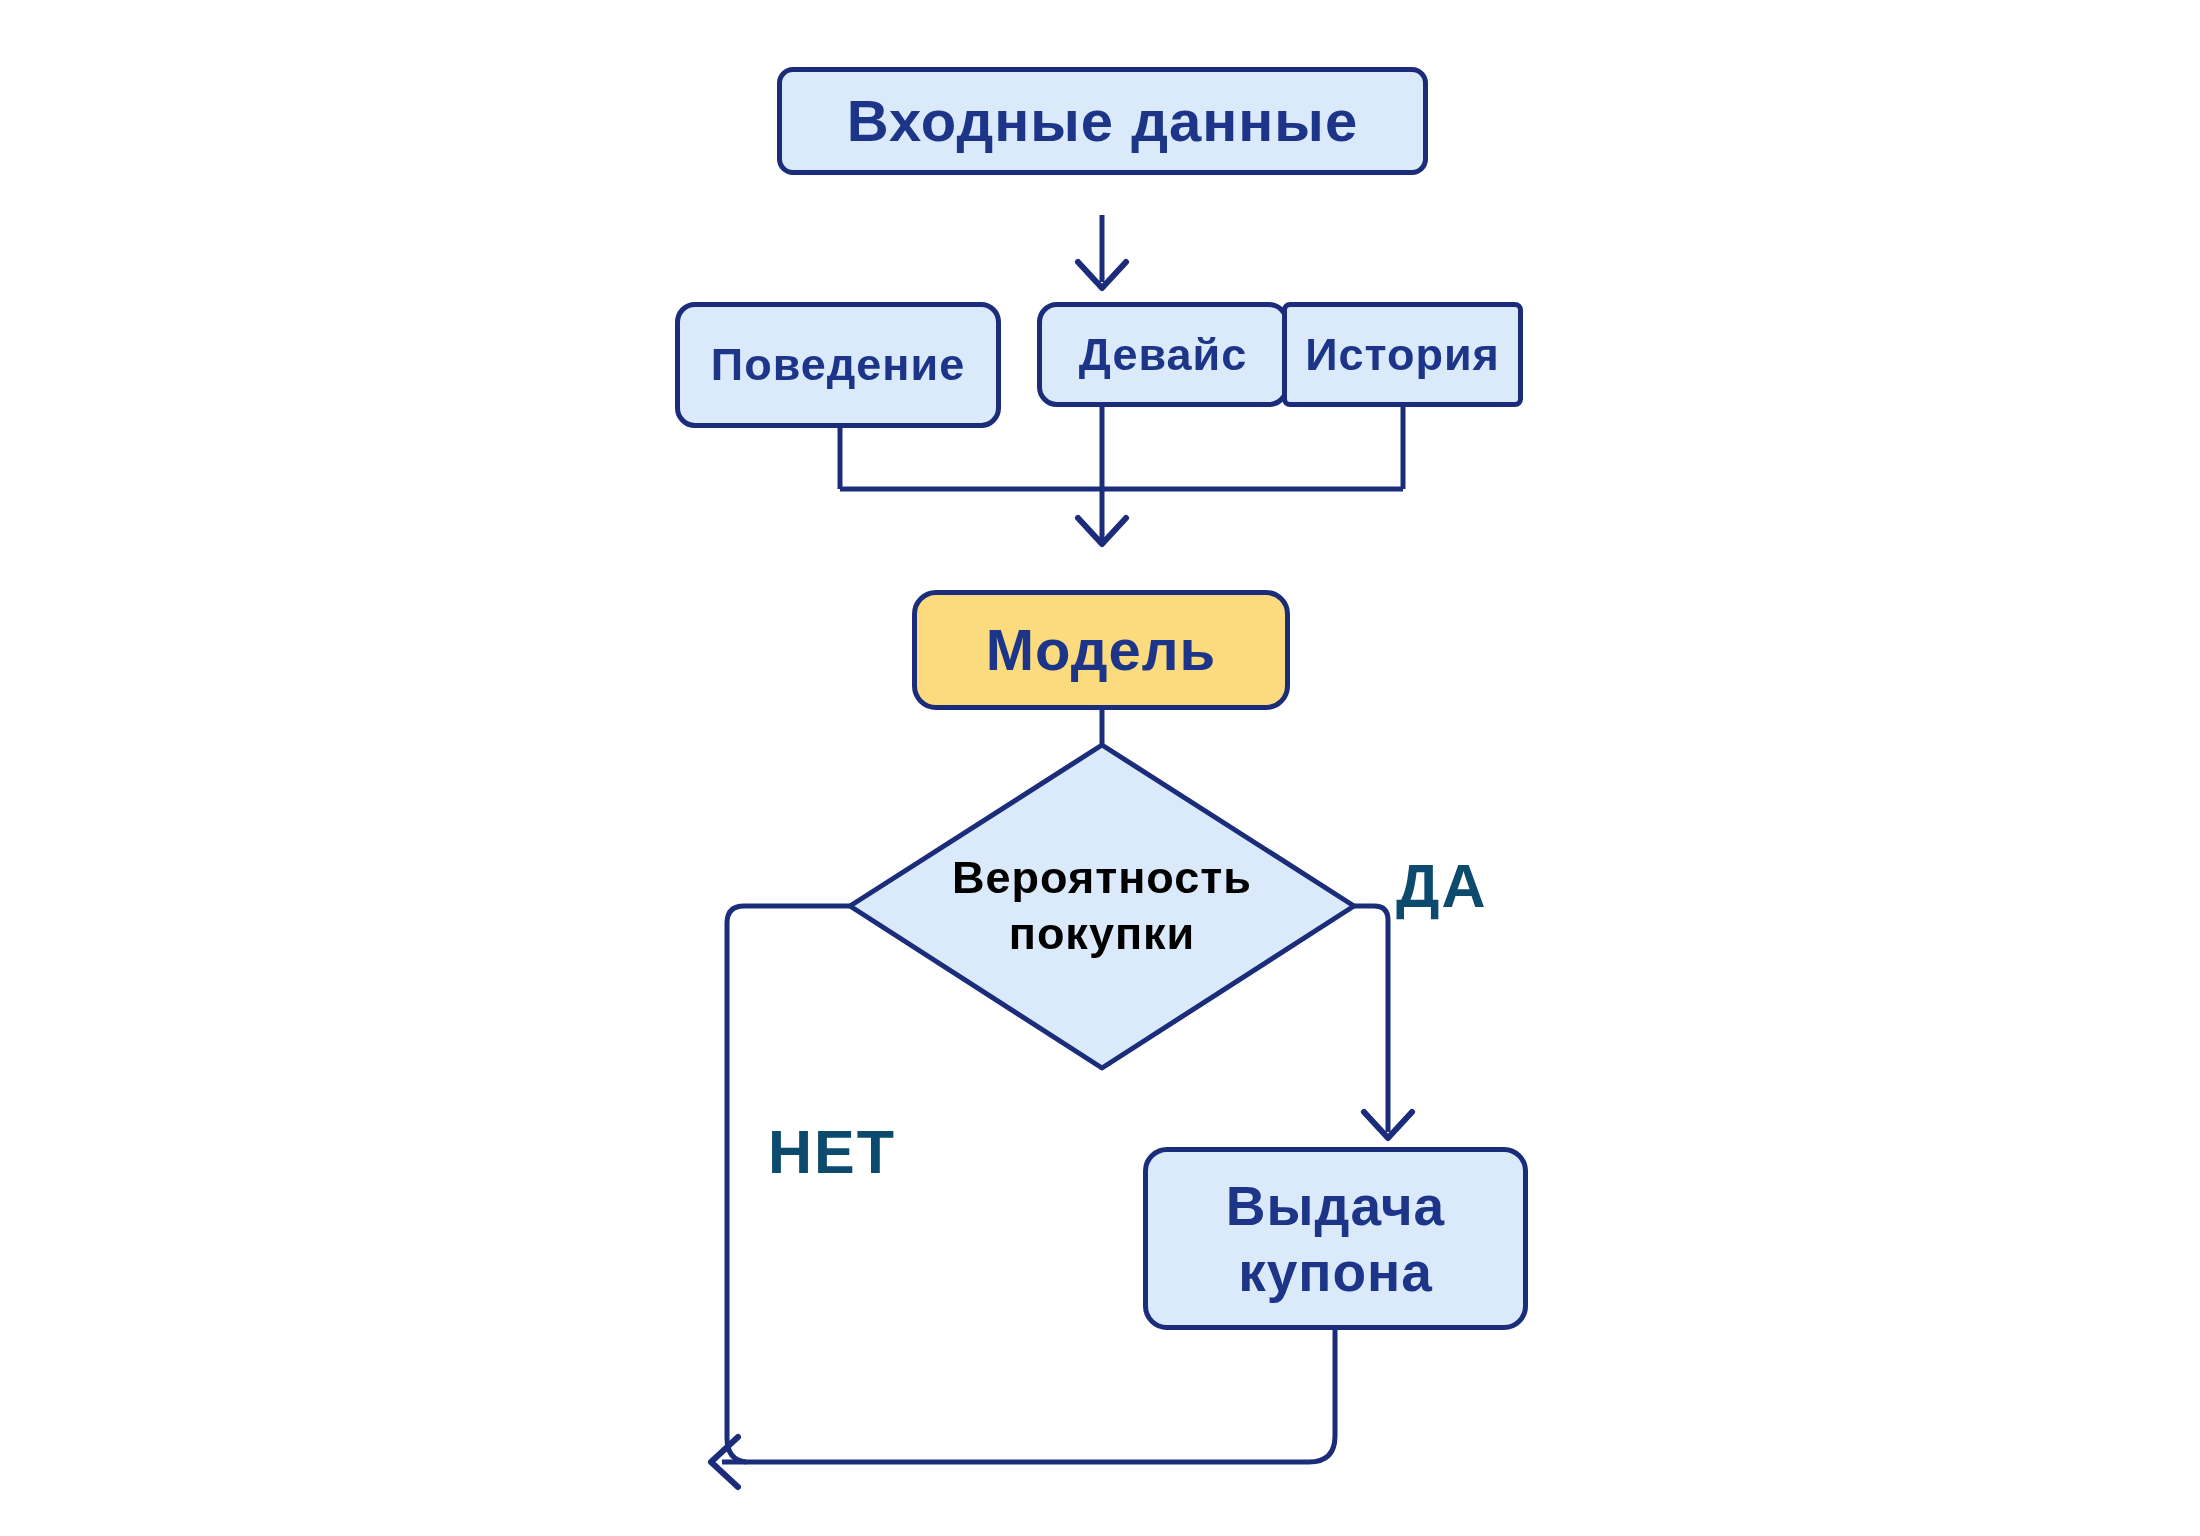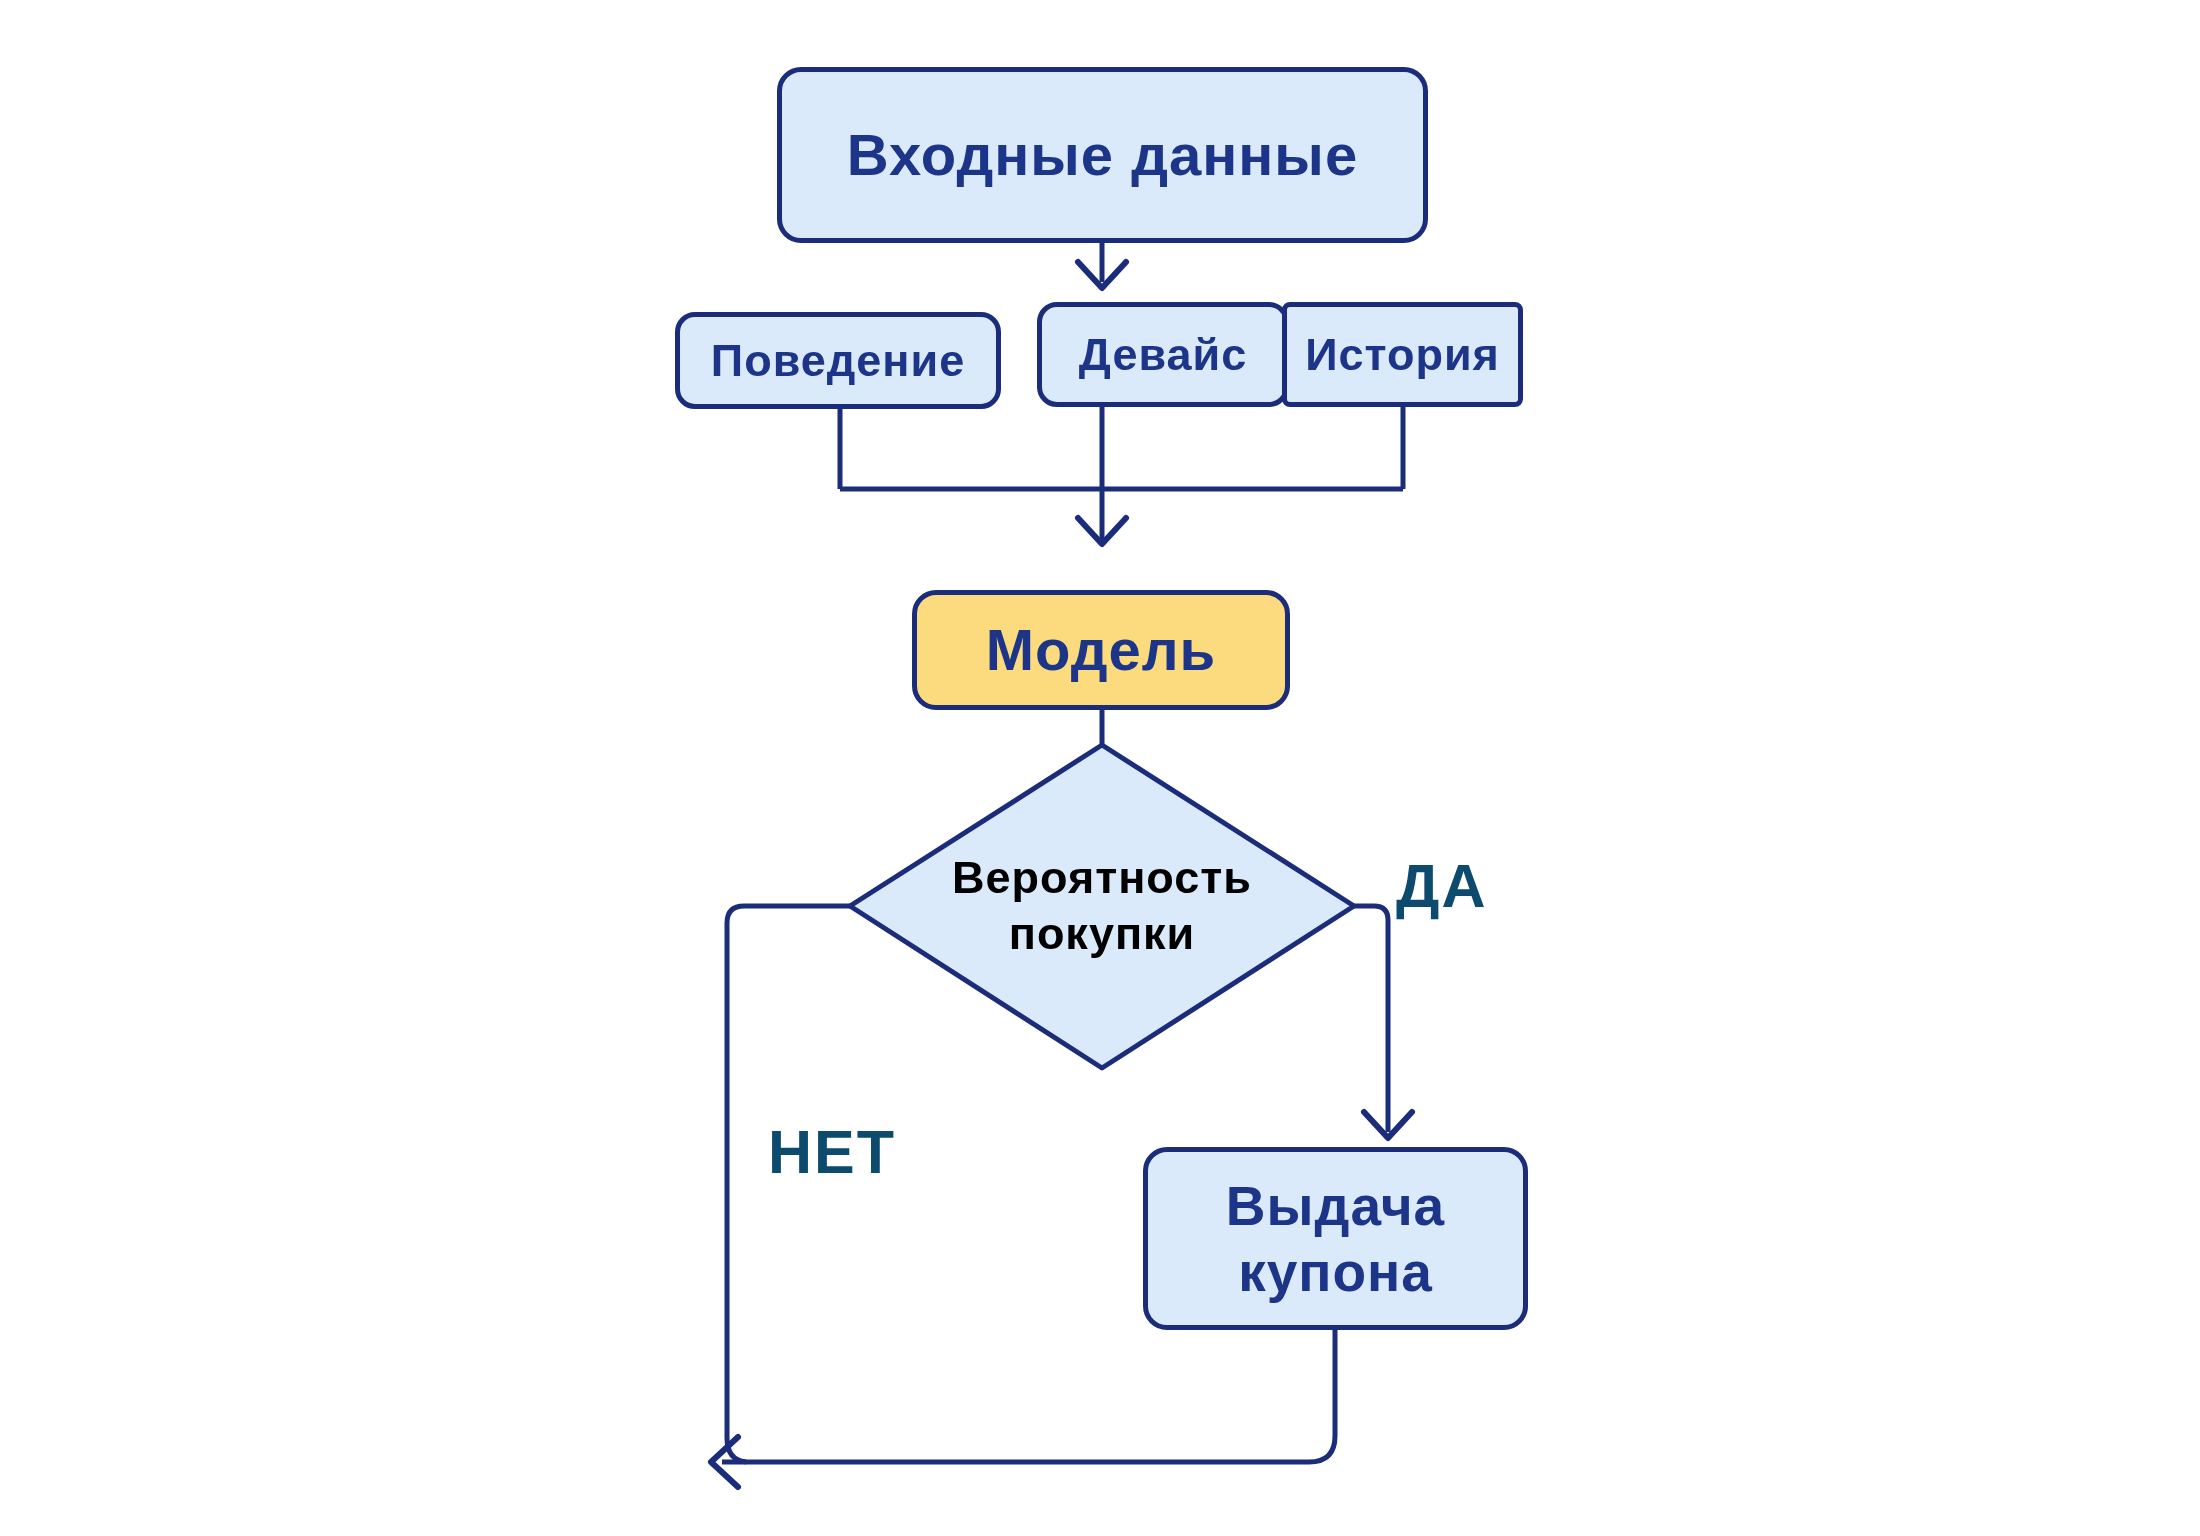--- a/index.html
+++ b/index.html
@@ -29,25 +29,25 @@
     display: flex;
     align-items: center;
     justify-content: center;
     text-align: center;
     color: #1C3588;
     font-weight: bold;
     letter-spacing: 1px;
     line-height: 1.2;
   }
   .node-input {
-    left: 777px; top: 67px; width: 651px; height: 176px;
-    font-size: 58px; border-radius: 24px;
+    left: 777px; top: 67px; width: 651px; height: 108px;
+    font-size: 58px; border-radius: 16px;
   }
   .node-behavior {
-    left: 675px; top: 312px; width: 326px; height: 97px;
+    left: 675px; top: 302px; width: 326px; height: 126px;
     font-size: 45px; border-radius: 20px;
   }
   .node-device {
     left: 1037px; top: 302px; width: 252px; height: 105px;
     font-size: 45px; border-radius: 20px;
   }
   .node-history {
     left: 1282px; top: 302px; width: 241px; height: 105px;
     font-size: 45px; border-radius: 8px;
   }

